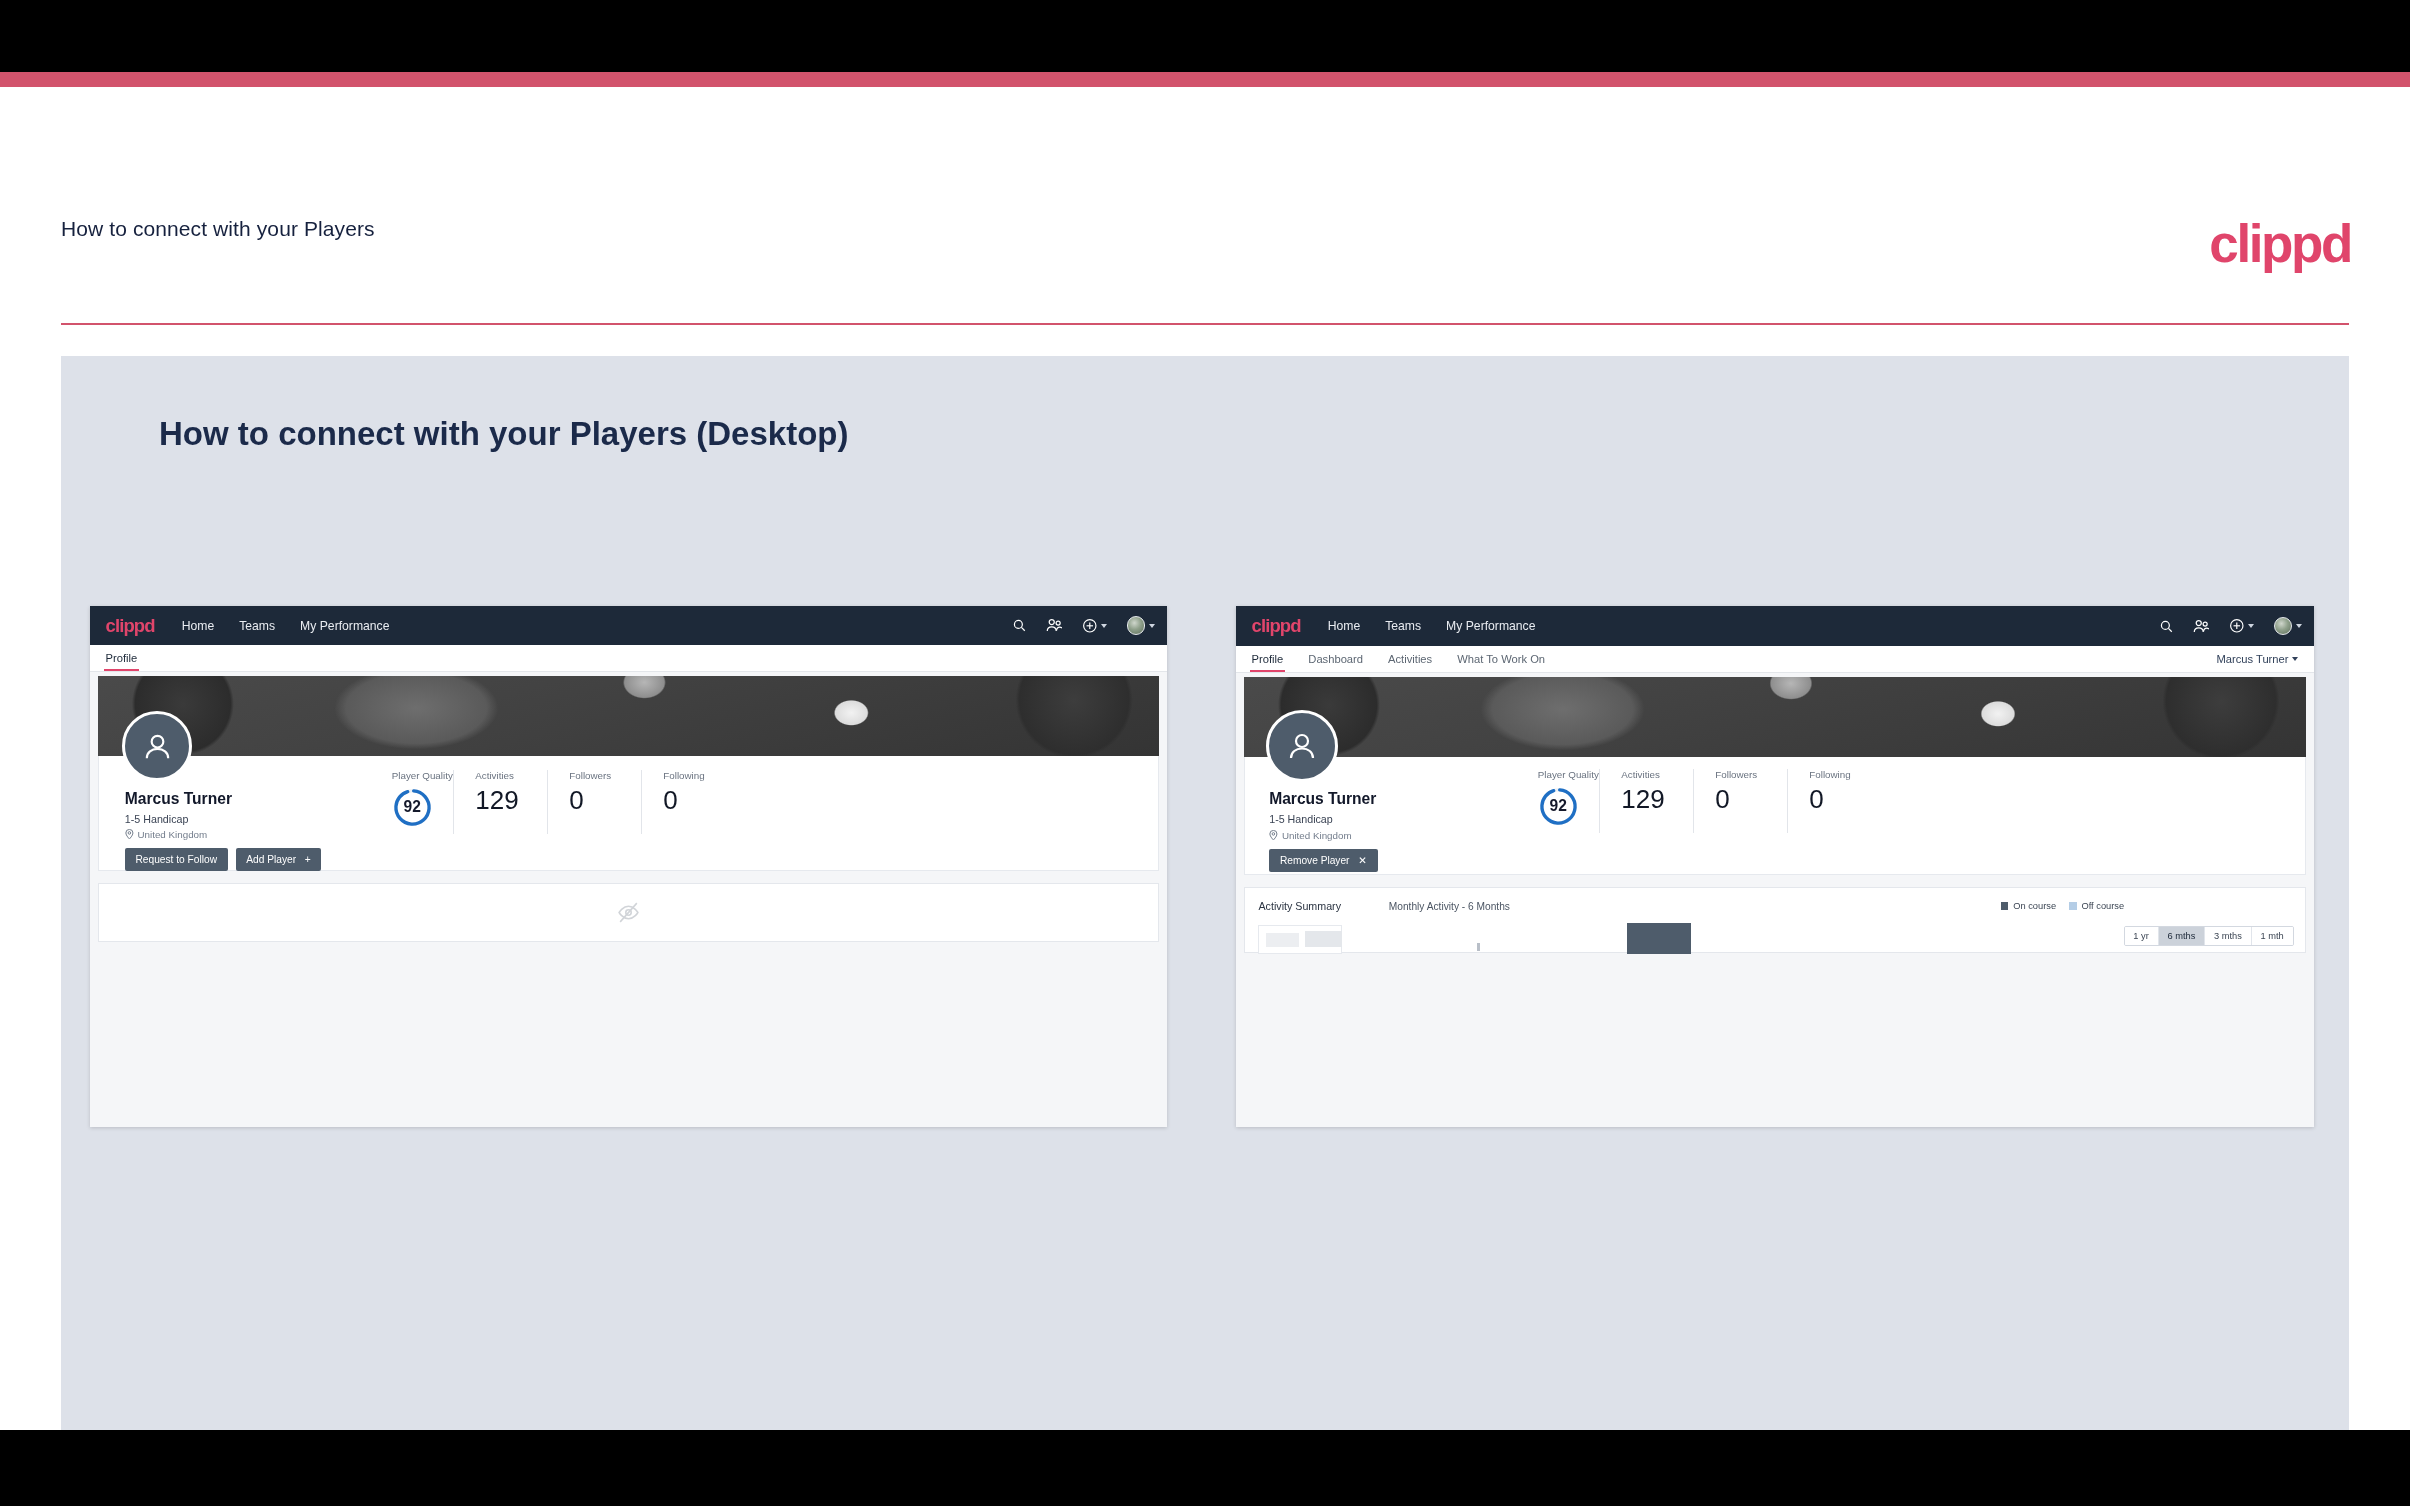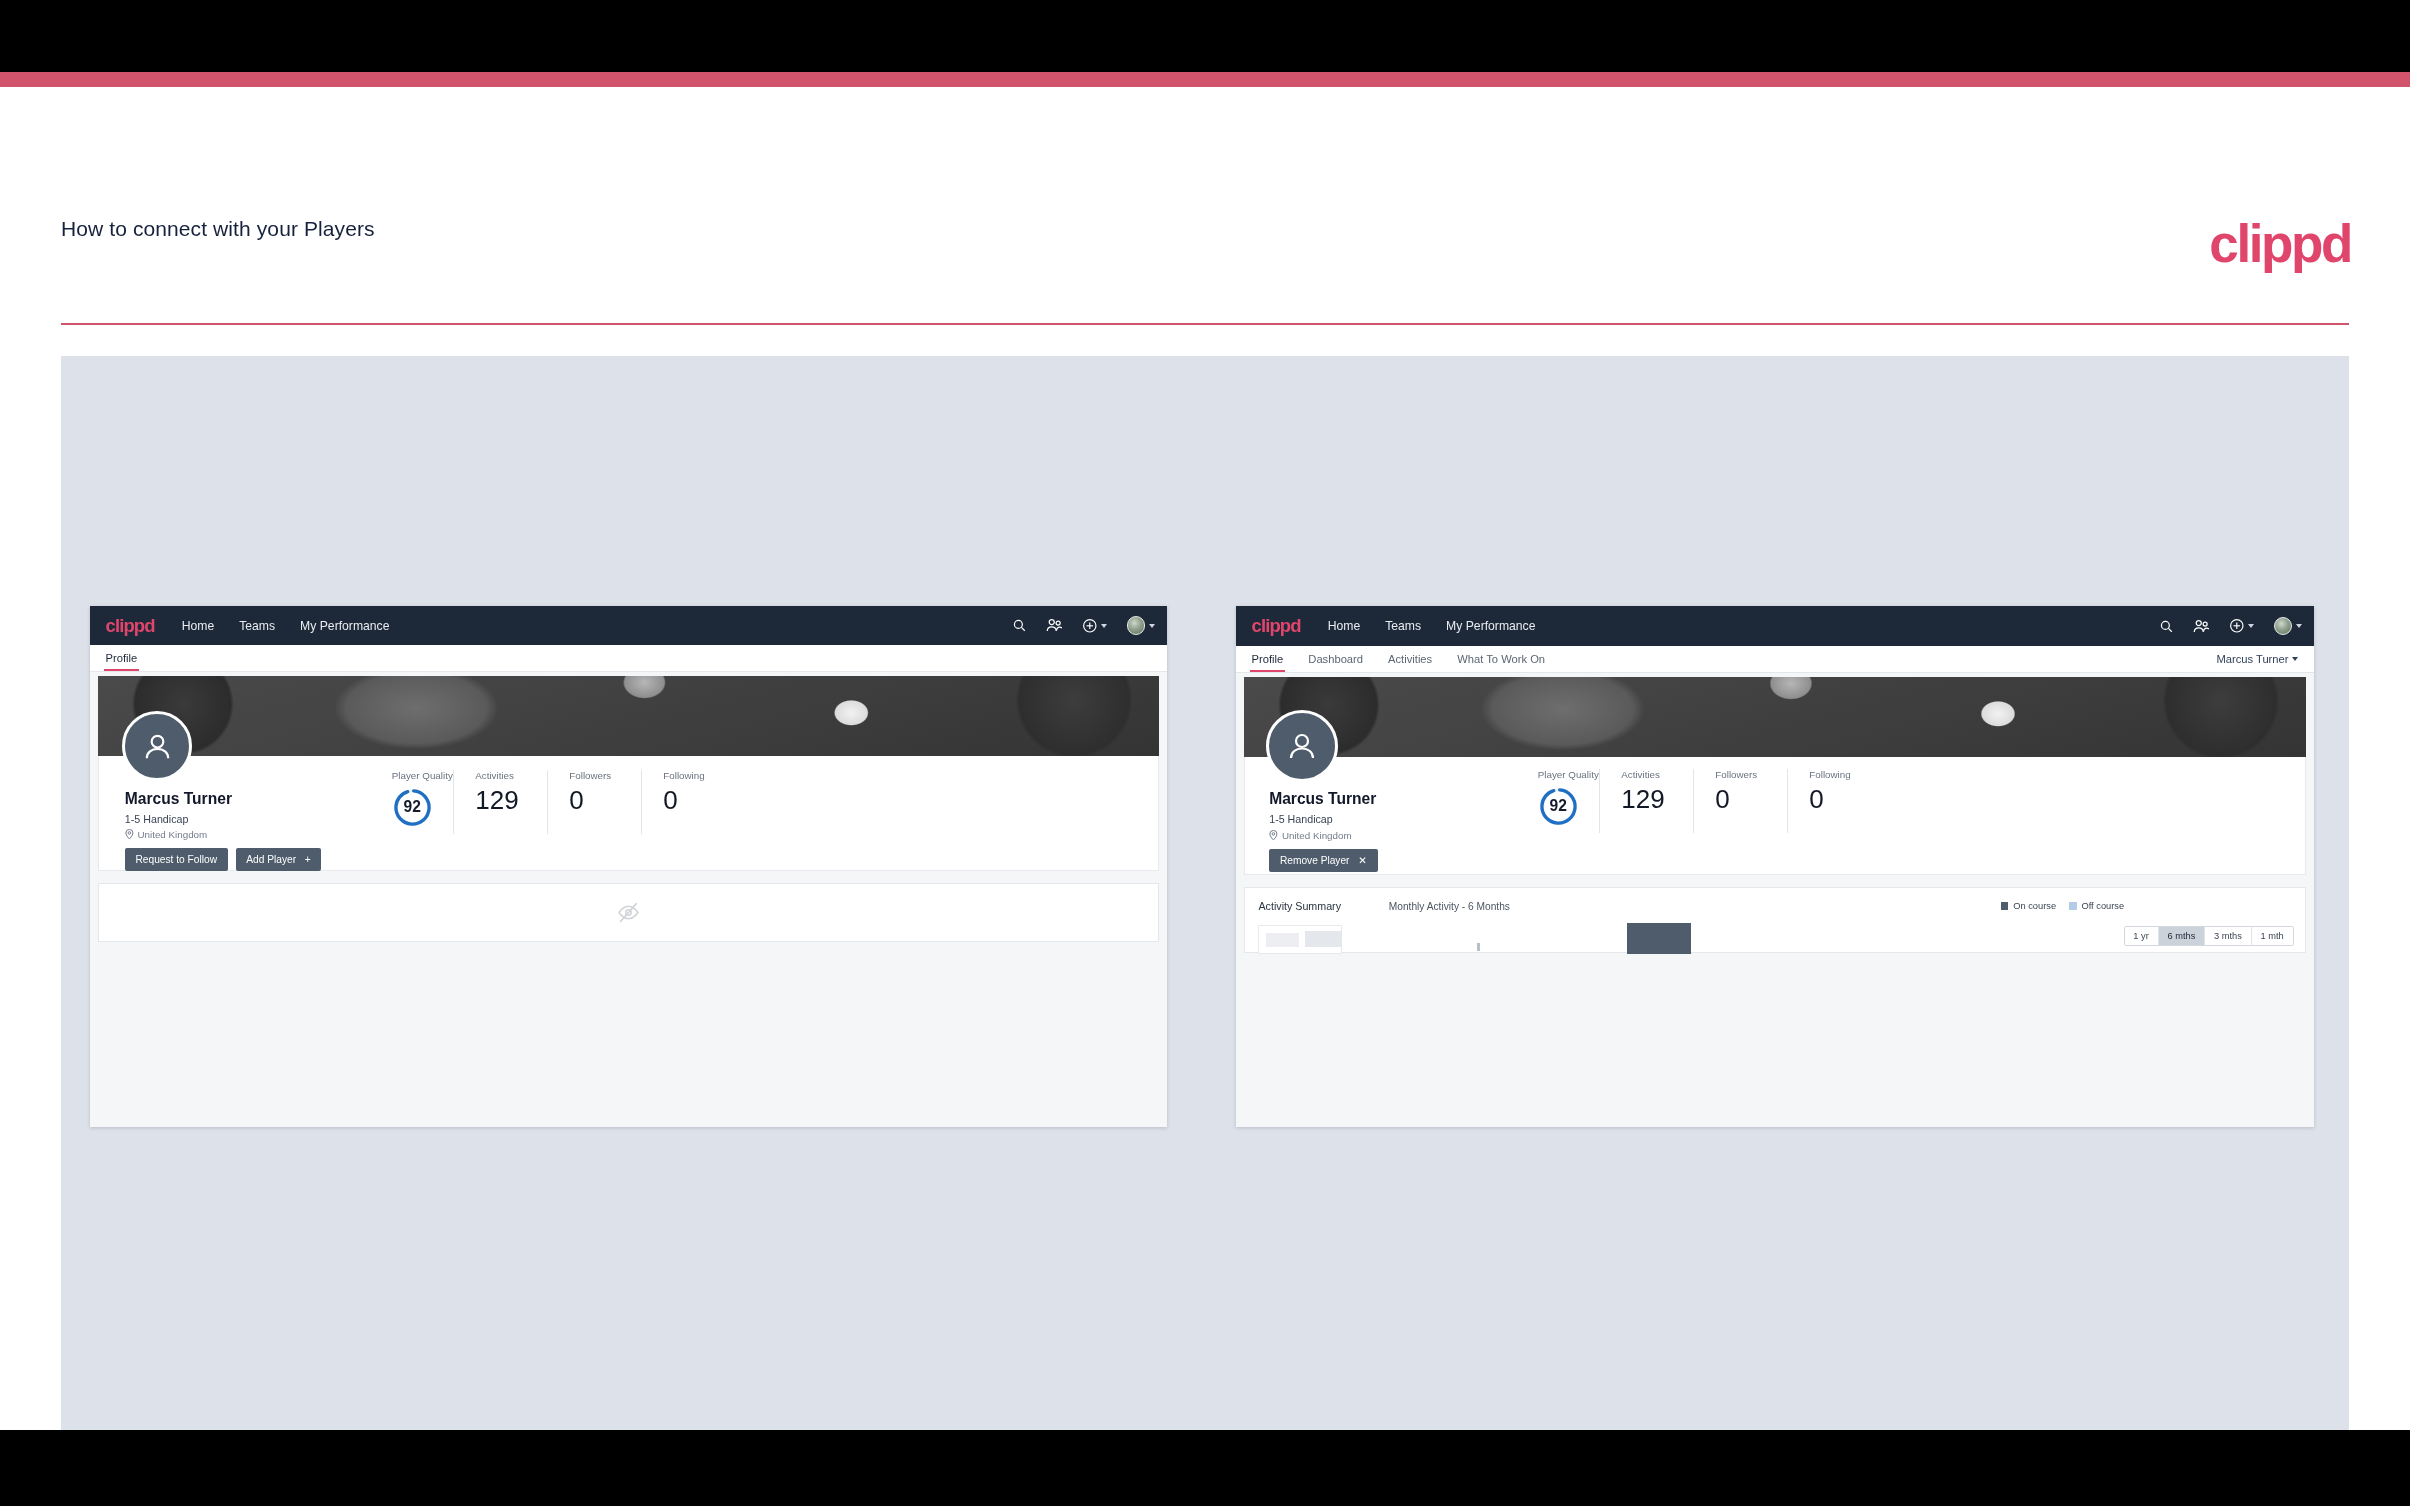--- a/index.html
+++ b/index.html
@@ -205,20 +205,21 @@
   <div class="top-pink"></div>
 
   <div class="page">
 
     <div class="hdr-title">How to connect with your Players</div>
     <div class="brand-logo">clippd</div>
     <div class="hdr-rule"></div>
 
     <div class="panel">
 
+      <div class="panel-title">How to connect with your Players (Desktop)</div>
 
       <div class="shot shot-left">
 
         <div class="navbar">
           <span class="nav-logo">clippd</span>
           <div class="nav-links">
             <span class="nav-link">Home</span>
             <span class="nav-link">Teams</span>
             <span class="nav-link">My Performance</span>
           </div>

